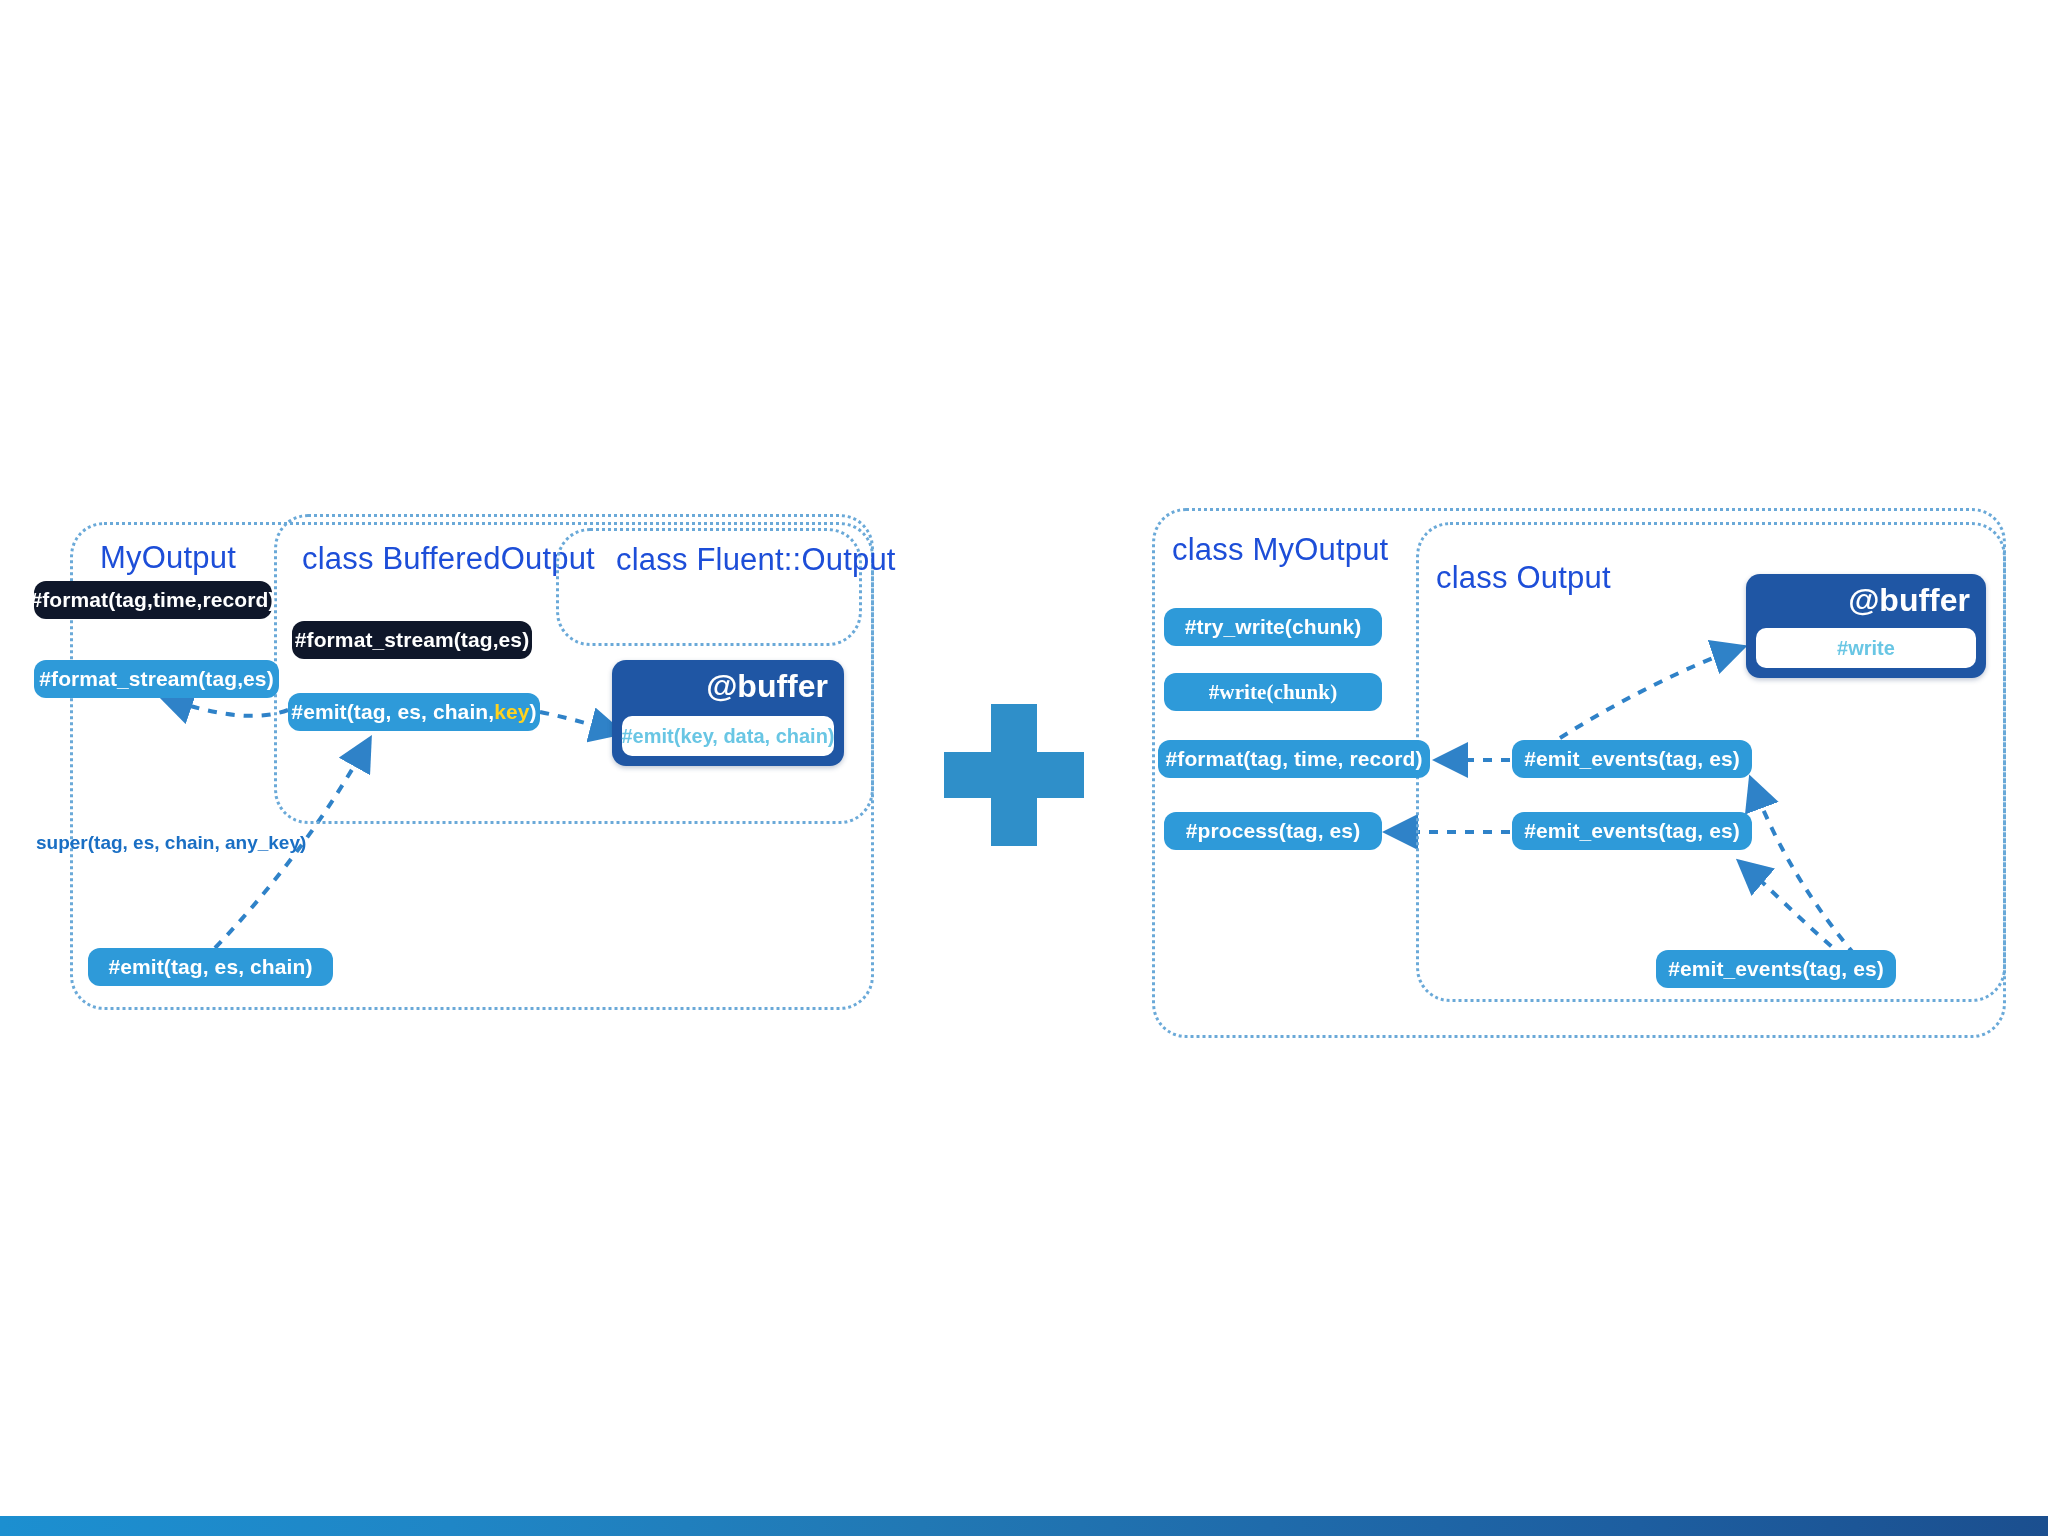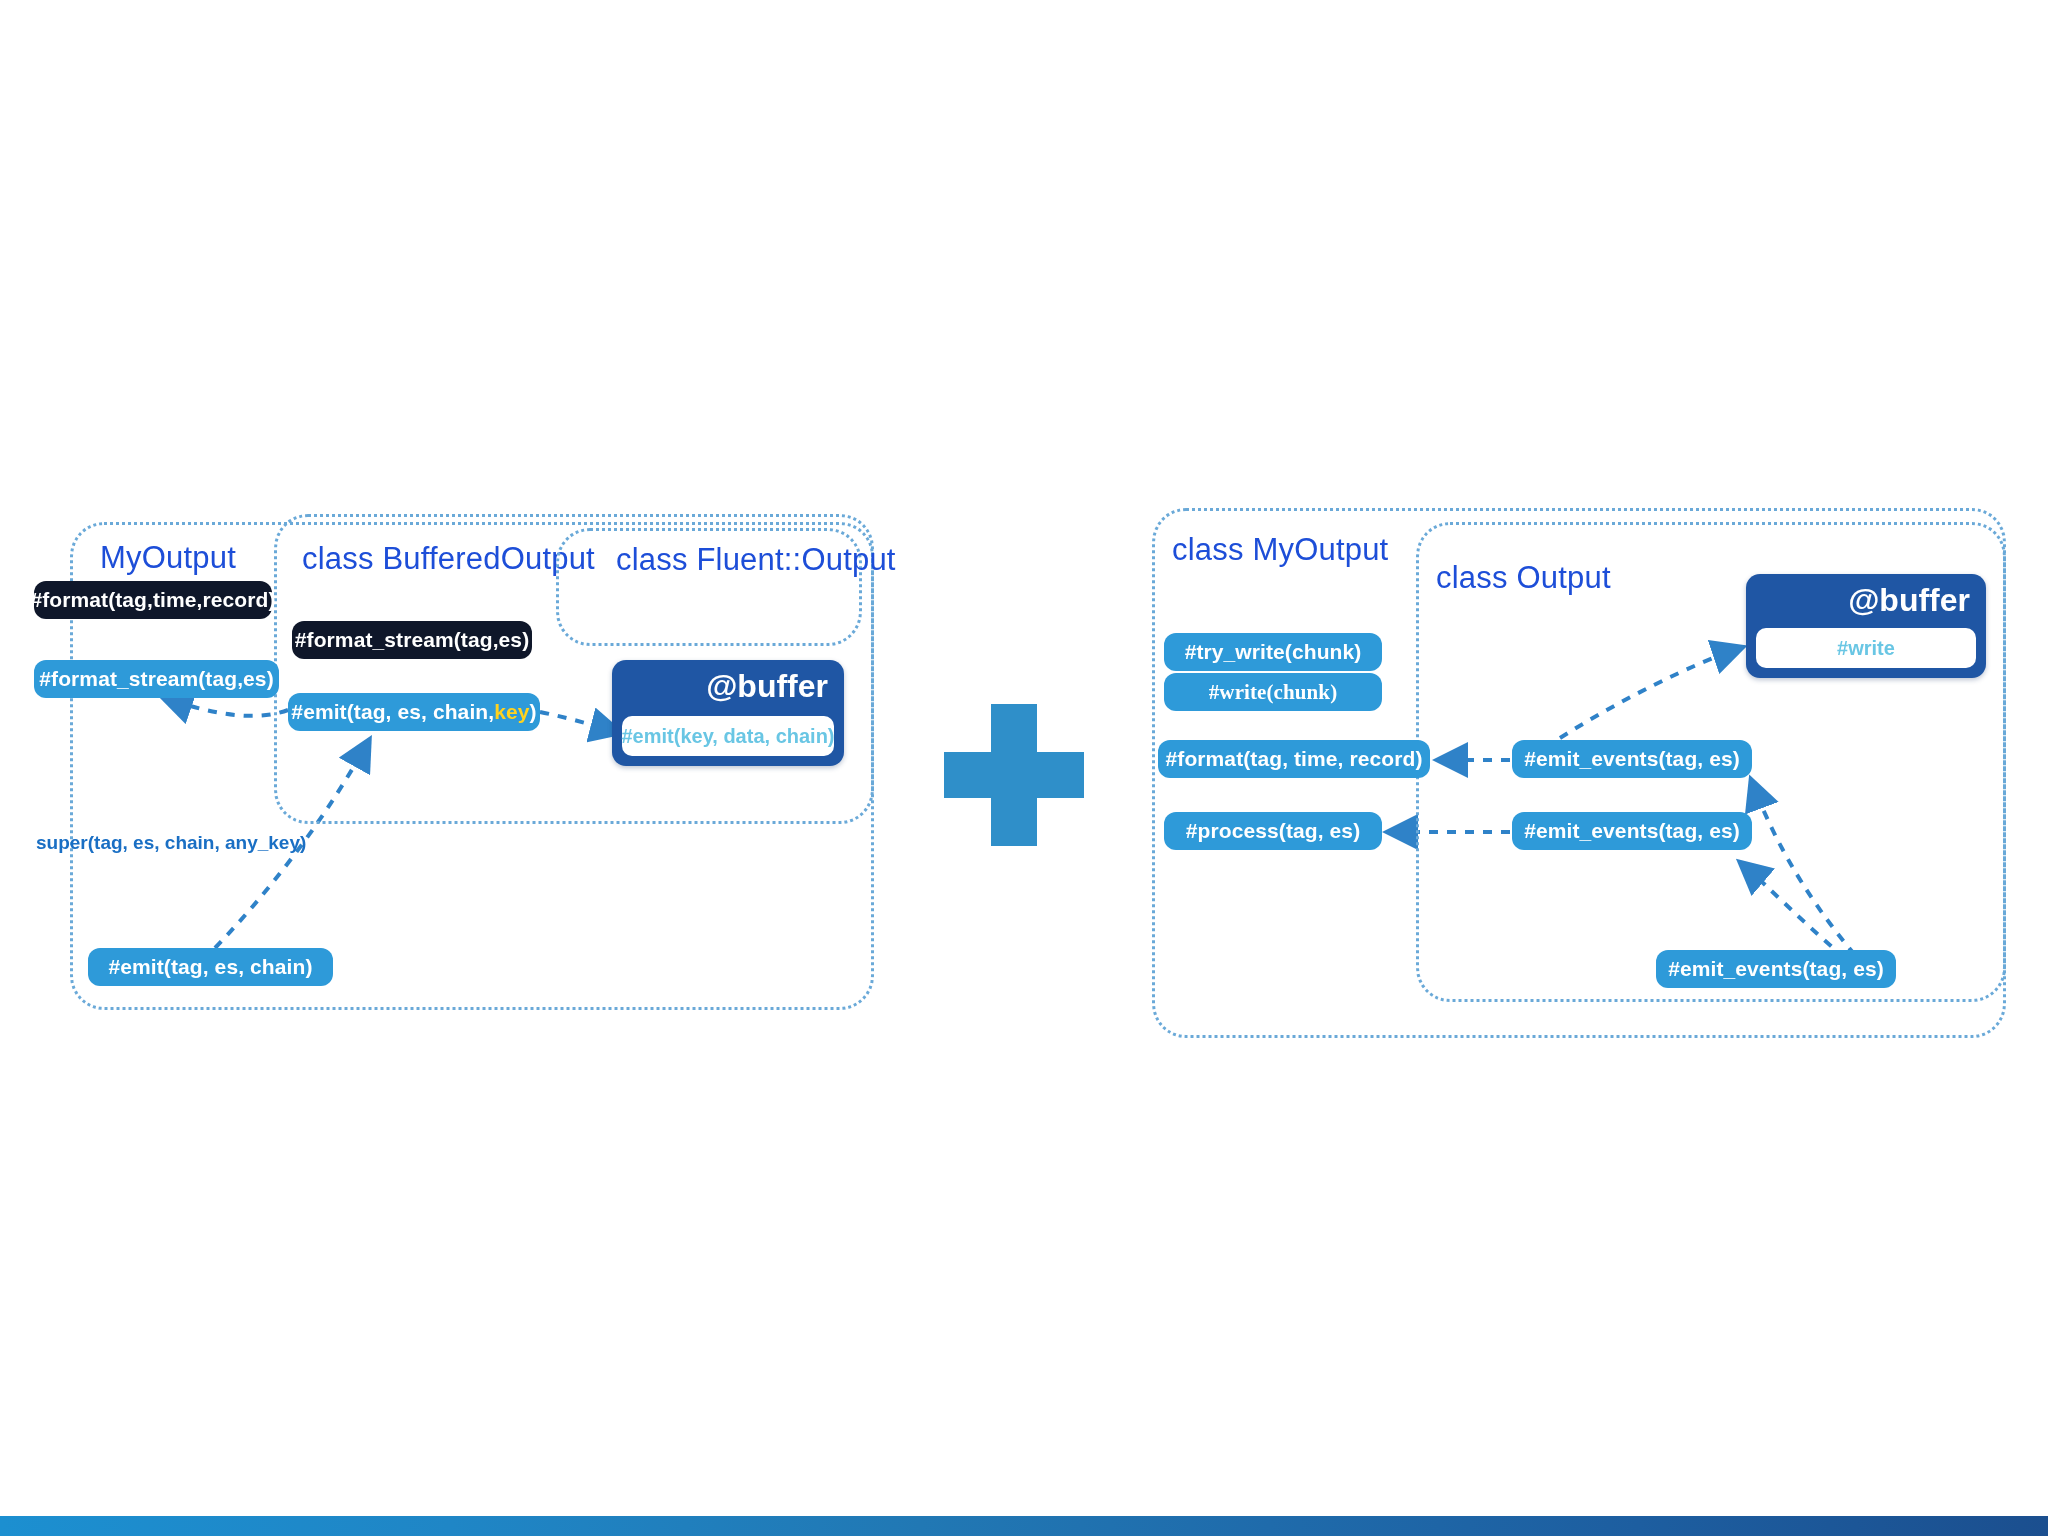--- a/index.html
+++ b/index.html
@@ -205,21 +205,21 @@
     <div class="bar-h" style="left:0; top:48px; width:140px; height:46px;"></div>
     <div class="bar-v" style="left:47px; top:0; width:46px; height:142px;"></div>
   </div>
 
   <div class="dashbox" style="left:1152px; top:508px; width:854px; height:530px;"></div>
   <div class="box-title" style="left:1172px; top:532px;">class MyOutput</div>
 
   <div class="dashbox" style="left:1416px; top:522px; width:590px; height:480px;"></div>
   <div class="box-title" style="left:1436px; top:532px;margin-top:28px;">class Output</div>
 
-  <div class="pill mid" style="left:1164px; top:608px; width:218px;margin-top:25px;">#try_write(chunk)</div>
+  <div class="pill mid" style="left:1164px; top:608px; width:218px;">#try_write(chunk)</div>
 
   <div class="pill mid" style="left:1164px; top:673px; width:218px;font-family:Liberation Serif, serif;">#write(chunk)</div>
 
   <div class="pill mid" style="left:1158px; top:740px; width:272px;">#format(tag, time, record)</div>
 
   <div class="pill mid" style="left:1164px; top:812px; width:218px;">#process(tag, es)</div>
 
   <div class="pill mid" style="left:1512px; top:740px; width:240px;">#emit_events(tag, es)</div>
 
   <div class="pill mid" style="left:1512px; top:812px; width:240px;">#emit_events(tag, es)</div>

